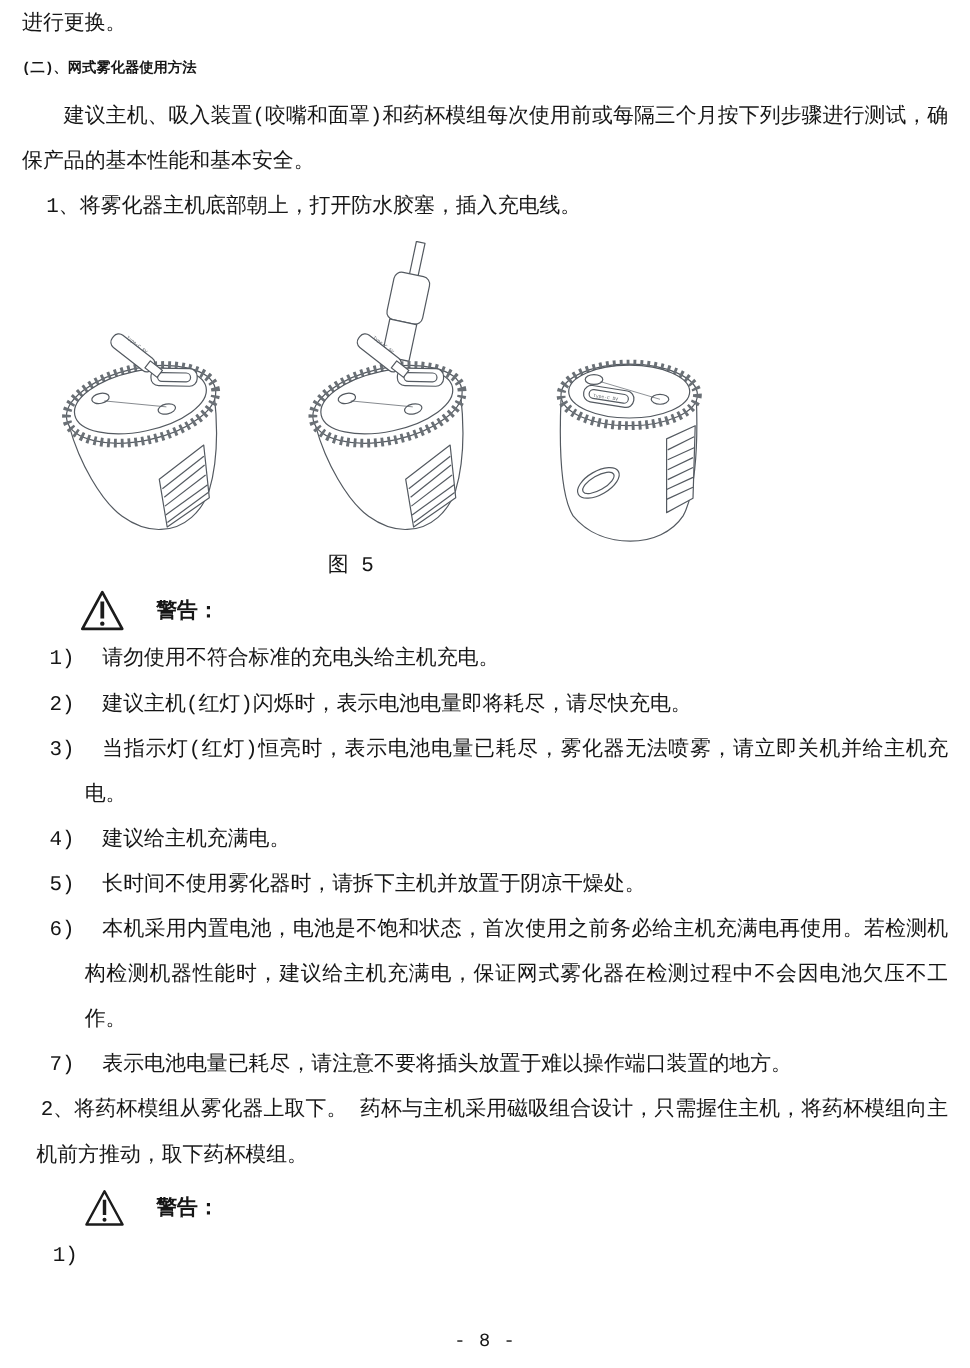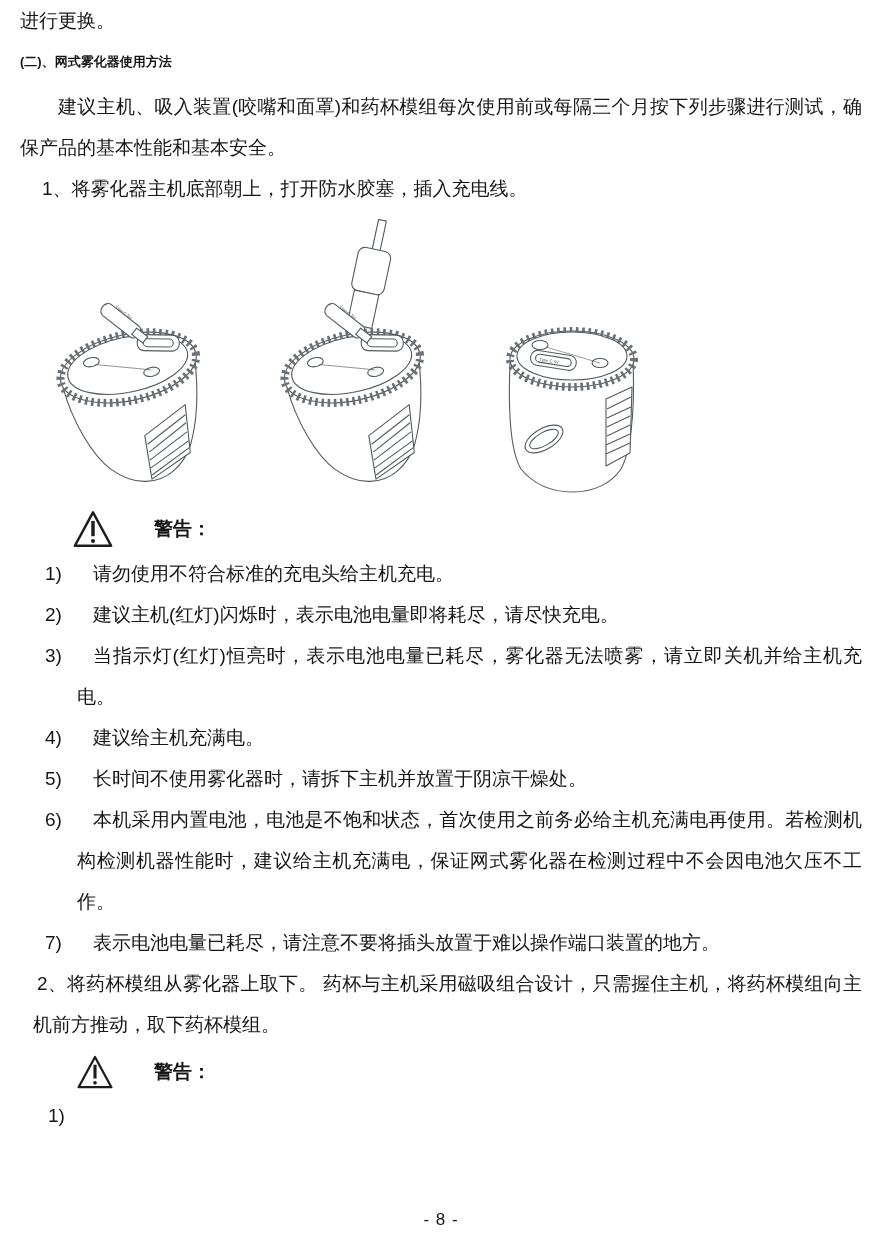--- a/index.html
+++ b/index.html
@@ -3,37 +3,37 @@
 <meta charset="utf-8">
 <style>
   html,body{margin:0;padding:0;background:#e8e8e8;}
   .page{
     position:relative;
     width:882px;height:1244px;
     margin:0 auto;
     background:#ffffff;
     box-sizing:border-box;
     padding:6px 20px 0 20px;
-    font-family:Liberation Sans, sans-serif;
+    font-family:Liberation Mono, monospace;
     color:#161616;
     font-size:19px;
     overflow:hidden;
   }
   .intro{margin:2px 0 0 0;line-height:26px;}
   .heading{margin:14px 0 0 0;font-size:13px;font-weight:bold;line-height:28px;}
   .para{margin:10px 0 0 0;line-height:41px;text-indent:2em;text-align:justify;}
   .step1{margin:0;line-height:41px;padding-left:22px;}
   .substeps{margin:0;line-height:44px;padding-left:18px;}
   .substeps span{margin-right:18px;}
   .figure{position:relative;height:288px;margin-top:4px;}
   .figure svg{position:absolute;}
   .fig-caption{margin:0 0 0 278px;line-height:26px;font-size:19px;}
   .warn-head{display:flex;align-items:center;margin:6px 0 0 52px;height:44px;}
   .warn-head.second{margin-left:56px;height:42px;}
-  .warn-label{margin-left:40px;font-weight:bold;font-size:19px;}
+  .warn-label{margin-left:28px;font-weight:bold;font-size:19px;}
   .numlist{margin:2px 0 0 0;}
   .num-item{position:relative;padding-left:57px;text-indent:16px;line-height:41px;text-align:justify;margin:0;}
   .num-item .marker{position:absolute;left:25px;top:0;text-indent:0;}
   .num-item.tight{text-indent:7px;padding-left:57px;}
   .num-item.tight .marker{left:28px;}
   .step2{margin:0;line-height:41px;padding-left:13px;text-indent:4px;text-align:justify;}
   .footer{position:absolute;left:0;right:0;bottom:14px;text-align:center;font-size:17px;letter-spacing:1px;}
   .hiddefs{position:absolute;width:0;height:0;}
 </style>
 </head>
@@ -132,20 +132,21 @@
       </g>
       <g transform="translate(10,56)">
         <use href="#devTilt"></use>
       </g>
     </svg>
     <svg style="left:478px;top:90px;" width="150" height="196" viewBox="0 0 150 196">
       <use href="#devUp"></use>
     </svg>
   </div>
 
+  <p class="fig-caption">图 5</p>
 
   <div class="warn-head">
     <svg width="42" height="41" viewBox="0 0 44 42">
       <use href="#warnTri"></use>
     </svg>
     <span class="warn-label">警告：</span>
   </div>
 
   <div class="numlist">
     <div class="num-item">

